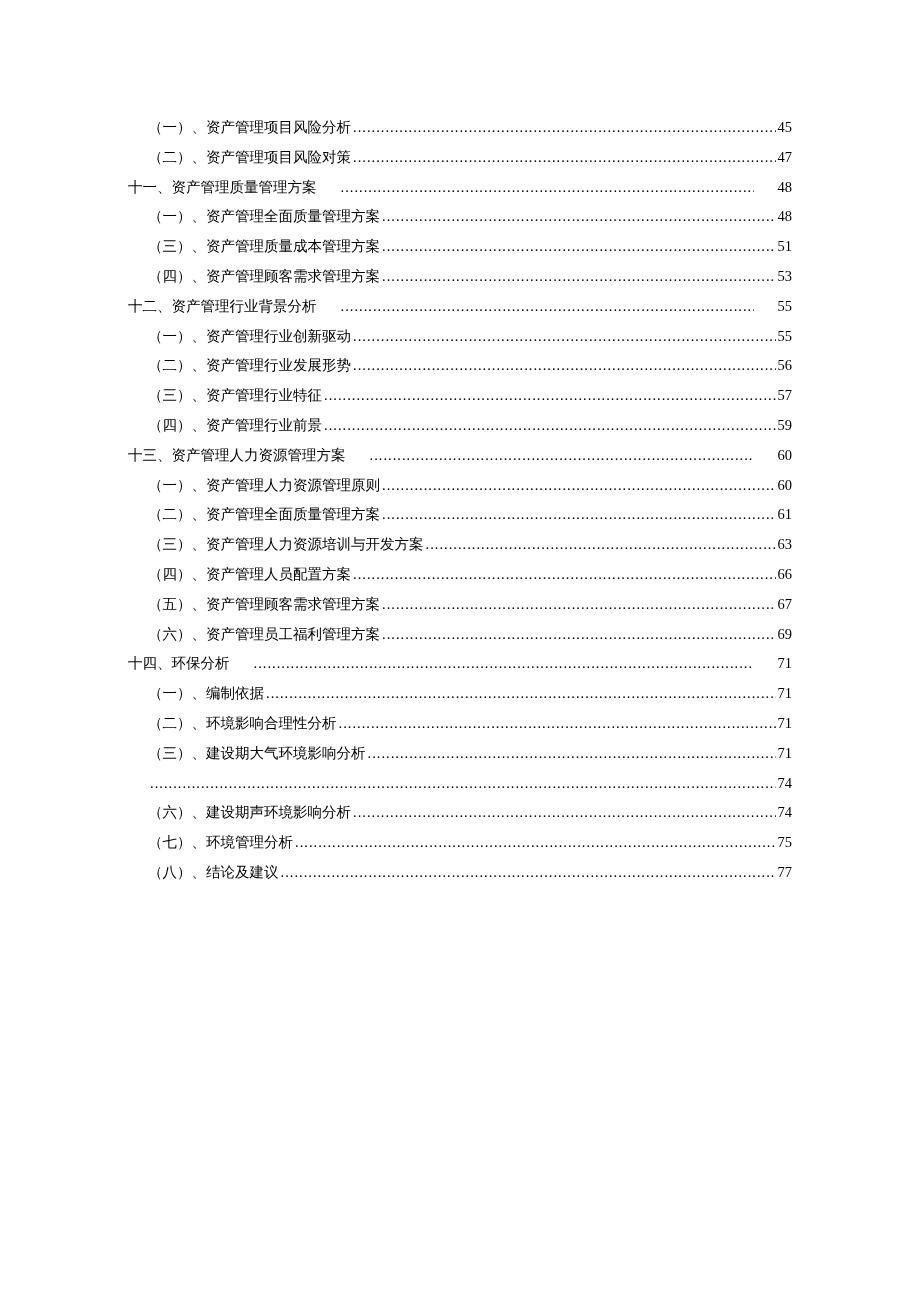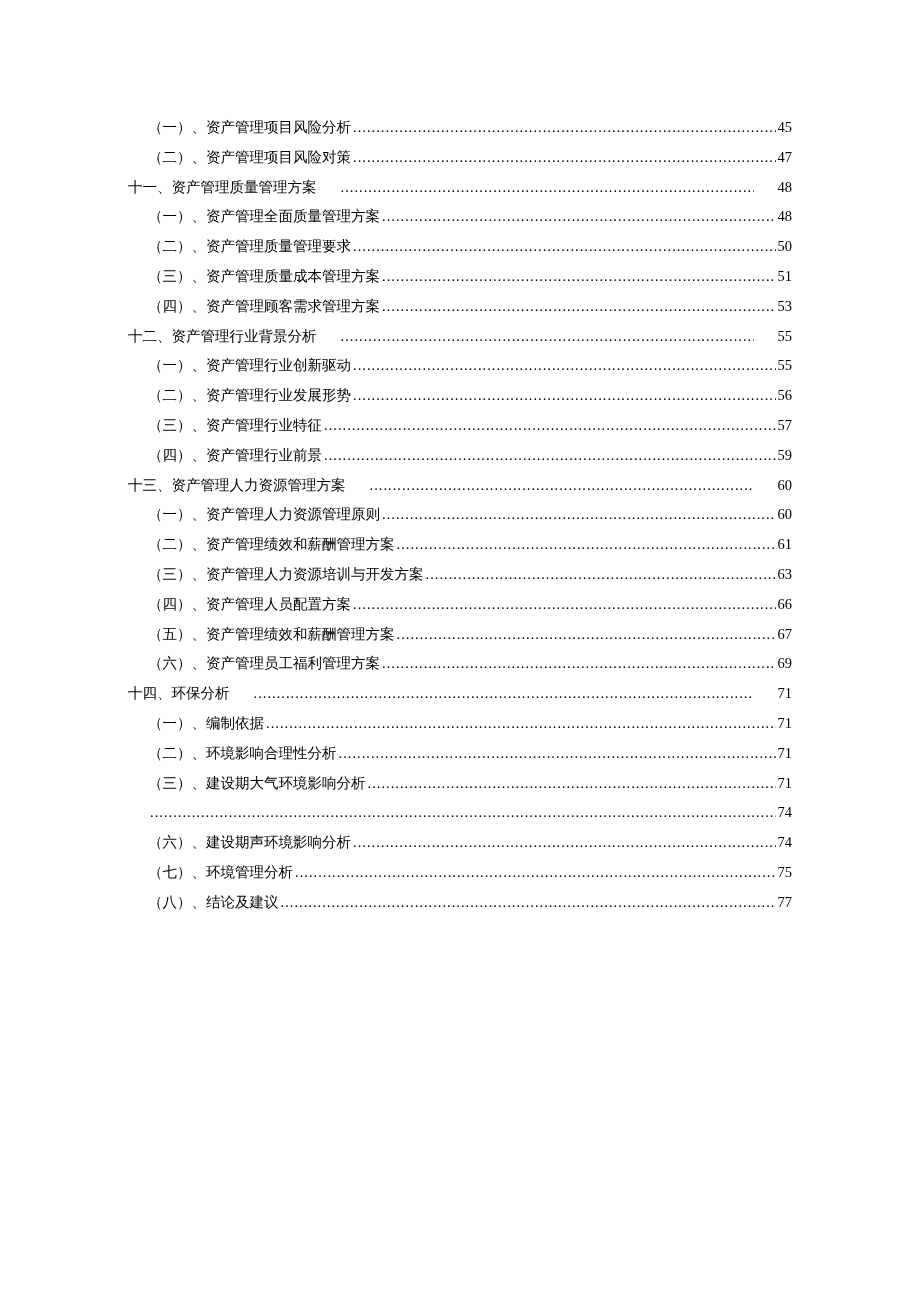--- a/index.html
+++ b/index.html
@@ -68,25 +68,20 @@
       <span class="toc-label">十一、资产管理质量管理方案</span>
       <span class="toc-dots"></span>
       <span class="toc-page">48</span>
     </div>
     <div class="toc-entry level-2">
       <span class="toc-label">（一）、资产管理全面质量管理方案</span>
       <span class="toc-dots"></span>
       <span class="toc-page">48</span>
     </div>
     <div class="toc-entry level-2">
-      <span class="toc-label">（二）、资产管理质量管理要求</span>
-      <span class="toc-dots"></span>
-      <span class="toc-page">50</span>
-    </div>
-    <div class="toc-entry level-2">
       <span class="toc-label">（三）、资产管理质量成本管理方案</span>
       <span class="toc-dots"></span>
       <span class="toc-page">51</span>
     </div>
     <div class="toc-entry level-2">
       <span class="toc-label">（四）、资产管理顾客需求管理方案</span>
       <span class="toc-dots"></span>
       <span class="toc-page">53</span>
     </div>
     <div class="toc-entry level-1">
@@ -118,36 +113,36 @@
       <span class="toc-label">十三、资产管理人力资源管理方案</span>
       <span class="toc-dots"></span>
       <span class="toc-page">60</span>
     </div>
     <div class="toc-entry level-2">
       <span class="toc-label">（一）、资产管理人力资源管理原则</span>
       <span class="toc-dots"></span>
       <span class="toc-page">60</span>
     </div>
     <div class="toc-entry level-2">
-      <span class="toc-label">（二）、资产管理绩效和薪酬管理方案</span>
+      <span class="toc-label">（二）、资产管理全面质量管理方案</span>
       <span class="toc-dots"></span>
       <span class="toc-page">61</span>
     </div>
     <div class="toc-entry level-2">
       <span class="toc-label">（三）、资产管理人力资源培训与开发方案</span>
       <span class="toc-dots"></span>
       <span class="toc-page">63</span>
     </div>
     <div class="toc-entry level-2">
       <span class="toc-label">（四）、资产管理人员配置方案</span>
       <span class="toc-dots"></span>
       <span class="toc-page">66</span>
     </div>
     <div class="toc-entry level-2">
-      <span class="toc-label">（五）、资产管理绩效和薪酬管理方案</span>
+      <span class="toc-label">（五）、资产管理顾客需求管理方案</span>
       <span class="toc-dots"></span>
       <span class="toc-page">67</span>
     </div>
     <div class="toc-entry level-2">
       <span class="toc-label">（六）、资产管理员工福利管理方案</span>
       <span class="toc-dots"></span>
       <span class="toc-page">69</span>
     </div>
     <div class="toc-entry level-1">
       <span class="toc-label">十四、环保分析</span>

